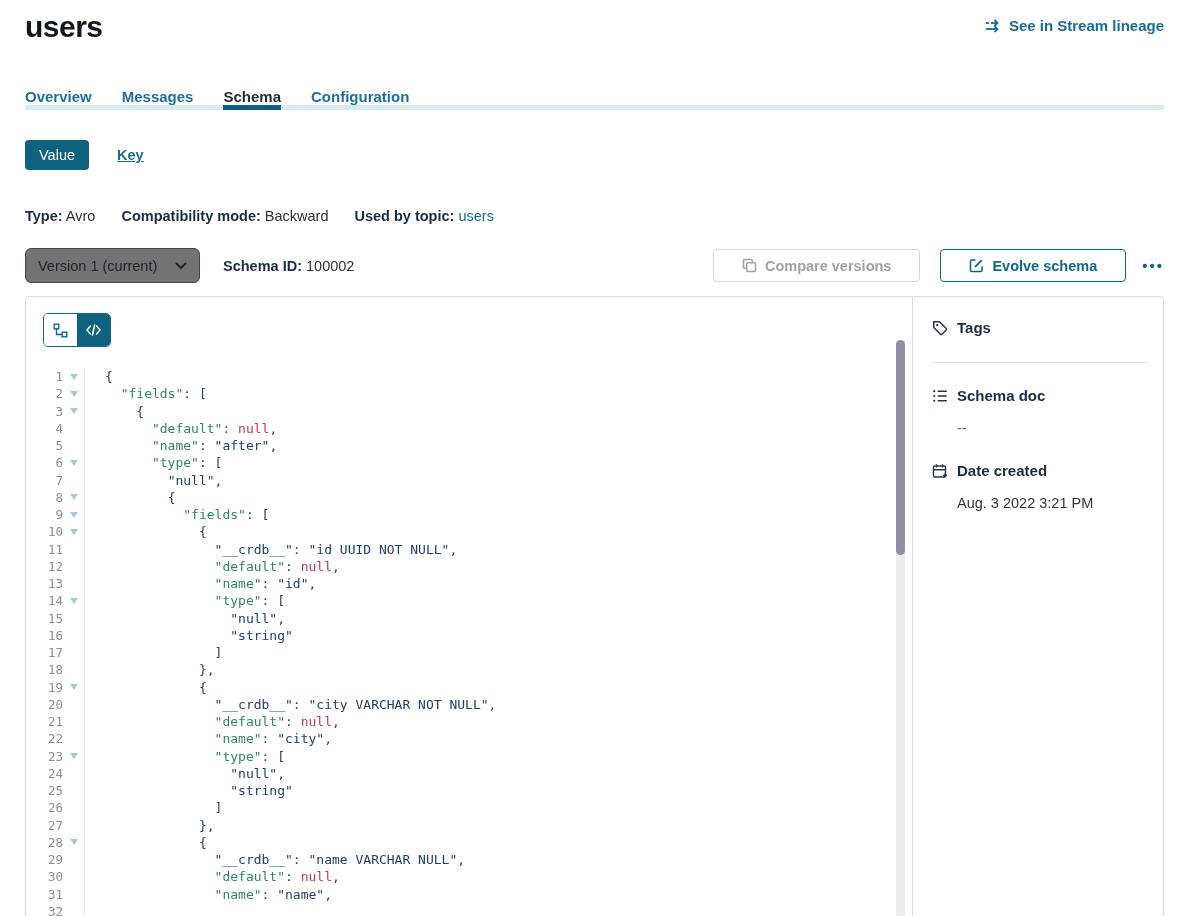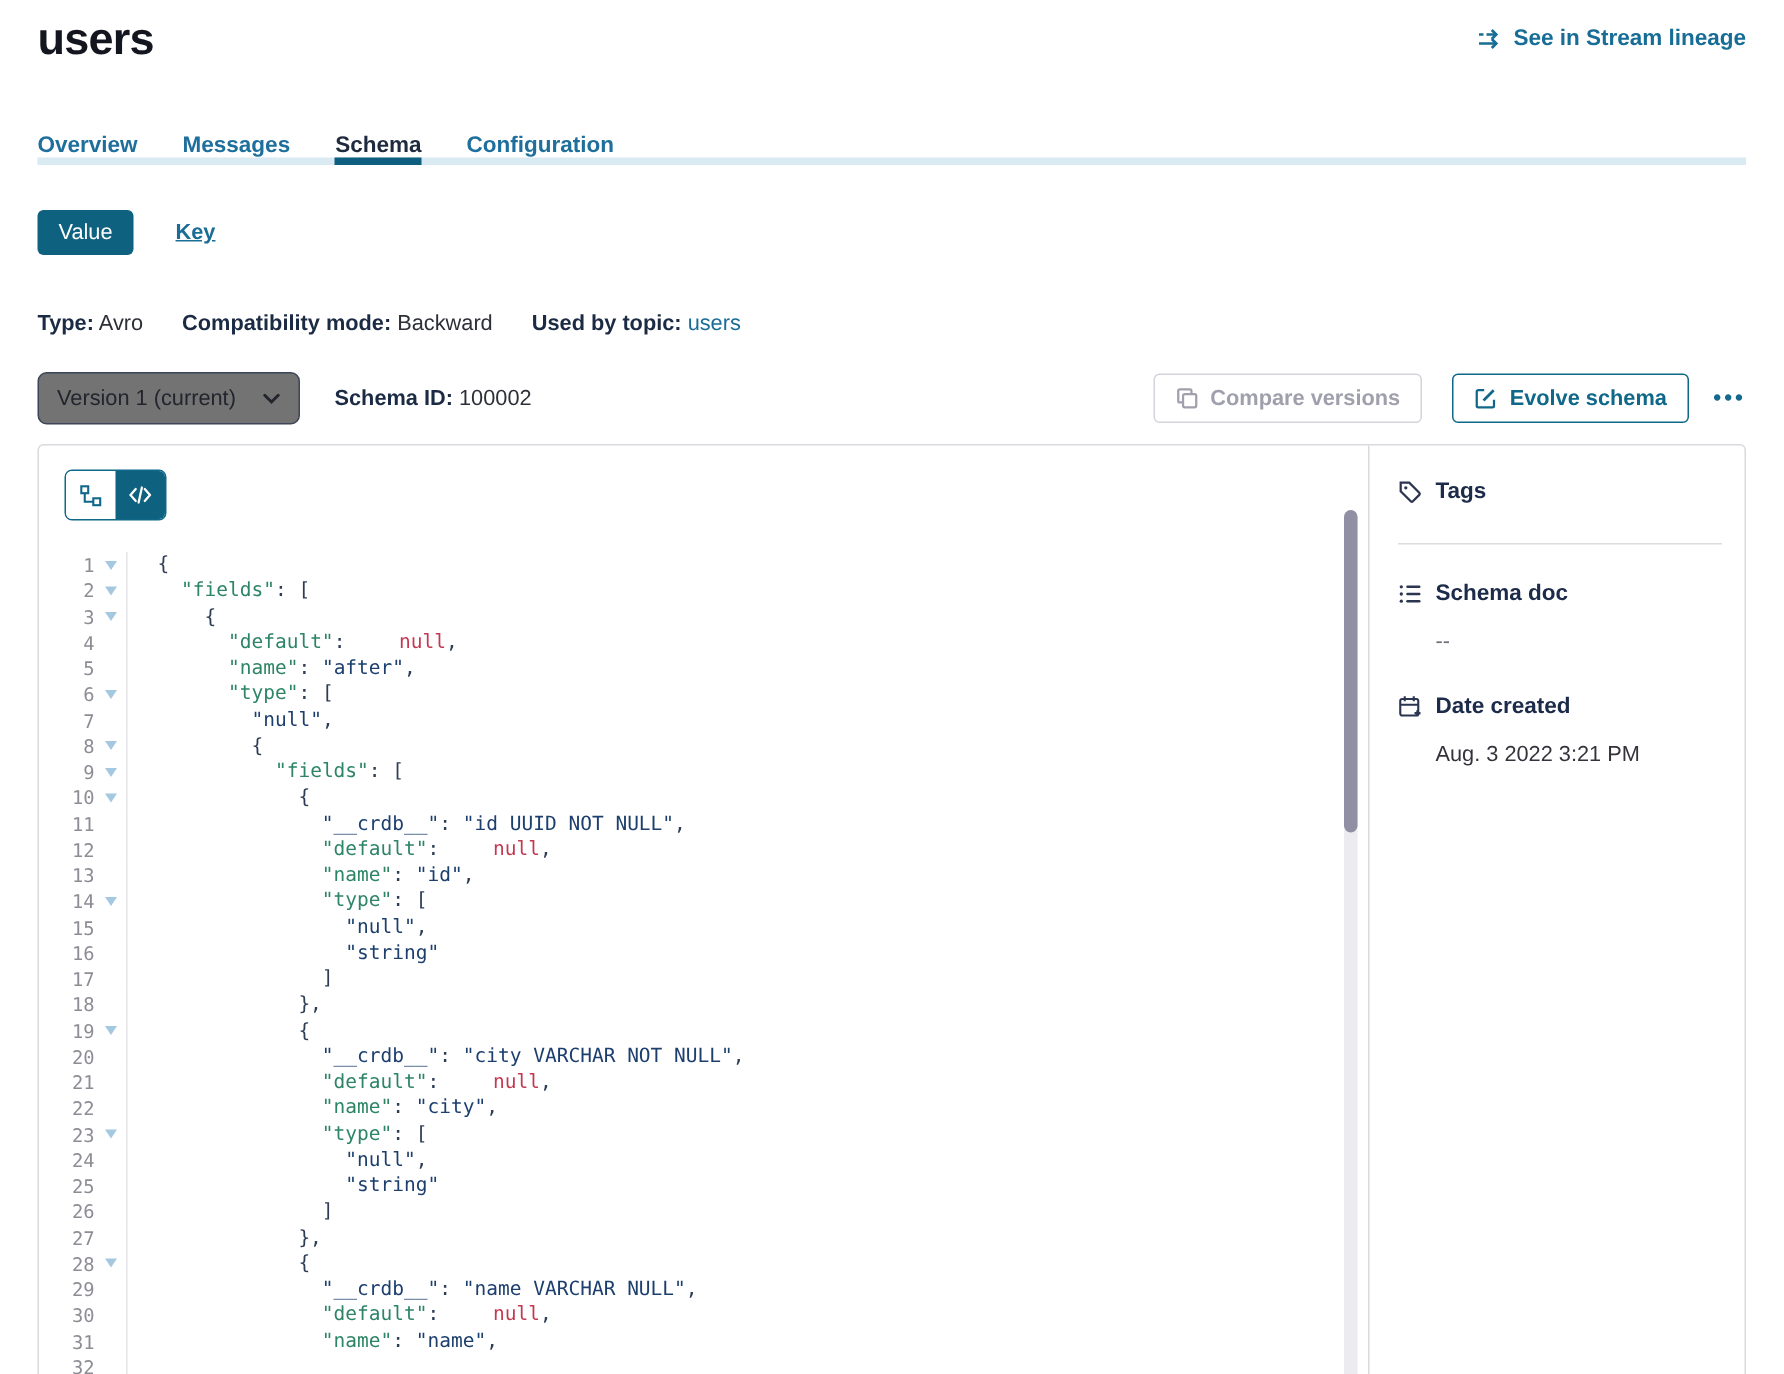--- a/index.html
+++ b/index.html
@@ -33,21 +33,21 @@
   .meta-item .link { color:#1a6d96; cursor:pointer; }
 
   
   .version-bar { display:flex; align-items:center; margin-top:24px; }
   .select { display:flex; align-items:center; justify-content:space-between; width:175px; height:35px;
     border:1.5px solid #3d4558; border-radius:6px; padding:0 12px; font-size:14.5px; color:#23252e;
     cursor:pointer; background:#737373; }
   .schema-id { margin-left:23px; font-size:14.5px; color:#2e3038; }
   .schema-id b { font-weight:700; color:#1c2b44; }
   .spacer { flex:1; }
-  .btn-outline { display:flex; align-items:center; gap:8px; height:33px; padding:0 14px;
+  .btn-outline { display:flex; align-items:center; gap:8px; height:33px; padding:0 28px;
     border-radius:4px; font-size:14.5px; font-family:inherit; background:#fff; cursor:pointer; }
   .btn-compare { border:1px solid #d4d4da; color:#9fa0ac; font-weight:600; }
   .btn-evolve { border:1px solid #0f6889; color:#0f6889; font-weight:600; margin-left:20px; }
   .more-dots { margin-left:16px; color:#15688e; font-size:15px; font-weight:700; letter-spacing:2px; cursor:pointer; }
 
   
   .panel { display:flex; border:1px solid #d9d9de; border-radius:4px; margin-top:13px; height:700px; }
   .code-area { flex:1; position:relative; overflow:hidden; }
   .view-toggle { display:inline-flex; border:1px solid #0f6889; border-radius:5px; overflow:hidden;
     margin:16px 0 0 17px; }
@@ -59,21 +59,21 @@
   .code-line { display:flex; height:17.25px; line-height:17.25px; }
   .line-num { width:37px; text-align:right; color:#8d8d96; font-size:12.5px; flex:none; }
   .fold-slot { width:22px; flex:none; display:flex; align-items:center; justify-content:center;
     border-right:1px solid #e4e4e9; }
   .fold-arrow { width:0; height:0; border-left:4.5px solid transparent; border-right:4.5px solid transparent;
     border-top:6px solid #a5c8e1; cursor:pointer; }
   .line-code { white-space:pre; padding-left:20px; color:#2e3c54; }
   .tok-p { color:#2e3c54; }
   .tok-k { color:#2e8566; }
   .tok-s { color:#1d3f6e; }
-  .tok-x { color:#c13a52;margin-left:28px; }
+  .tok-x { color:#c13a52; }
 
   .scrollbar { position:absolute; top:43px; bottom:0; right:7px; width:9px;
     background:#ececf0; border-radius:5px; }
   .scroll-thumb { width:9px; height:215px; background:#8f90a3; border-radius:5px; cursor:pointer; }
 
   
   .sidebar { width:251px; flex:none; border-left:1px solid #d9d9de; padding:22px 15px 0 19px; }
   .side-section { margin-bottom:26px; }
   .side-head { display:flex; align-items:flex-end; gap:9px; font-size:15px; font-weight:700; color:#1c2b4a; }
   .side-head svg { color:#2b3550; flex:none; }

